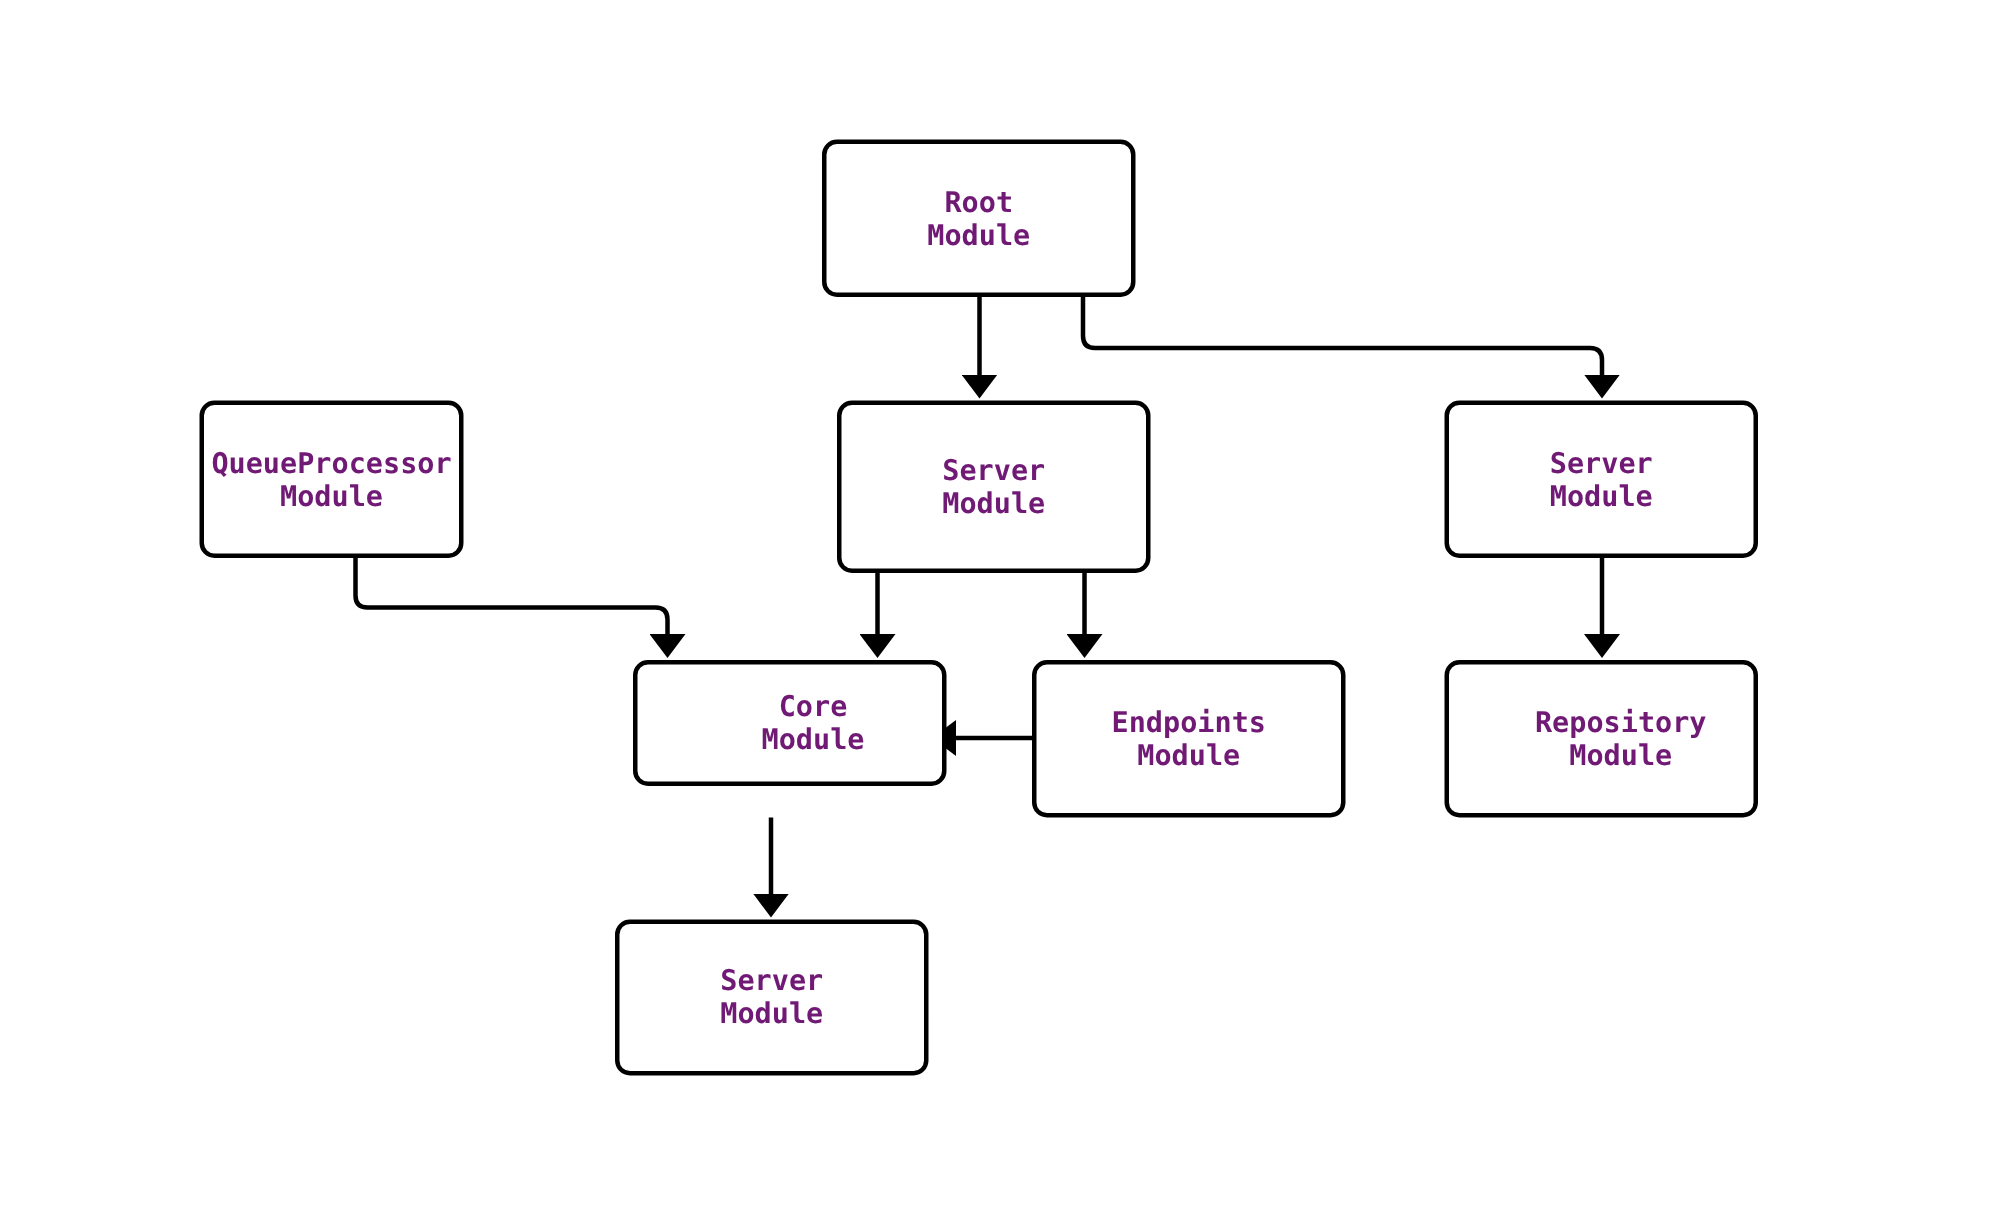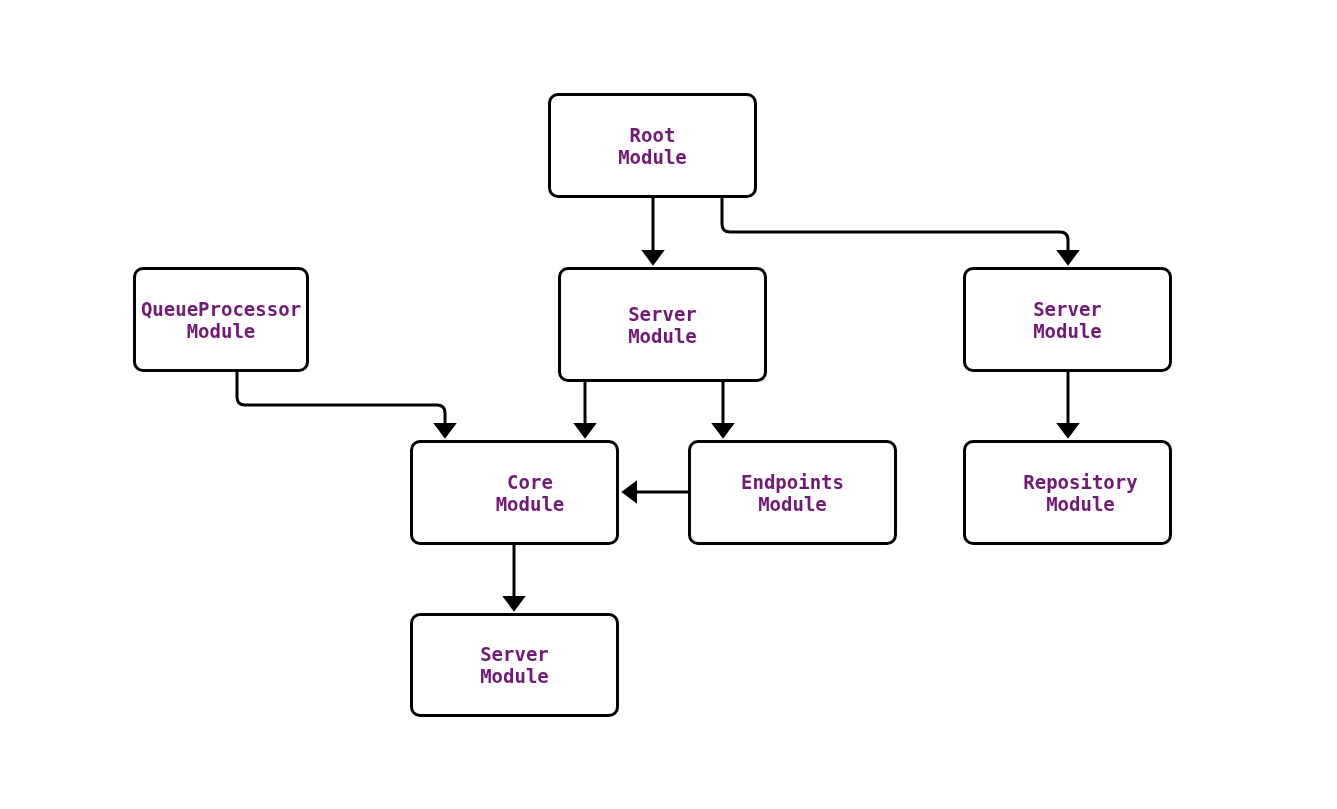--- a/index.html
+++ b/index.html
@@ -59,18 +59,18 @@
         <path d="M1068,372 L1068,436" fill="none" stroke="#000000" stroke-width="3" marker-end="url(#arrowhead)"></path>
         <path d="M688,492 L624,492" fill="none" stroke="#000000" stroke-width="3" marker-end="url(#arrowhead)"></path>
         <path d="M514,545 L514,609" fill="none" stroke="#000000" stroke-width="3" marker-end="url(#arrowhead)"></path>
       </g>
   </svg>
   <div id="node-layer">
       <div class="node" style="left: 548px; top: 93px; width: 209px; height: 105px; background: rgb(255, 255, 255); border-width: 3px; border-color: rgb(0, 0, 0);"><div class="node-line">Root</div><div class="node-line">Module</div></div>
       <div class="node" style="left: 133px; top: 267px; width: 176px; height: 105px; background: rgb(255, 255, 255); border-width: 3px; border-color: rgb(0, 0, 0);"><div class="node-line">QueueProcessor</div><div class="node-line">Module</div></div>
       <div class="node" style="left: 558px; top: 267px; width: 209px; height: 115px; background: rgb(255, 255, 255); border-width: 3px; border-color: rgb(0, 0, 0);"><div class="node-line">Server</div><div class="node-line">Module</div></div>
       <div class="node" style="left: 963px; top: 267px; width: 209px; height: 105px; background: rgb(255, 255, 255); border-width: 3px; border-color: rgb(0, 0, 0);"><div class="node-line">Server</div><div class="node-line">Module</div></div>
-      <div class="node" style="left: 410px; top: 440px; width: 209px; height: 105px; background: rgb(255, 255, 255); border-width: 3px; border-color: rgb(0, 0, 0); padding-left: 31px;"><div class="node-line">Core</div><div class="node-line">Module</div></div>
+      <div class="node" style="left: 422px; top: 440px; width: 209px; height: 84px; background: rgb(255, 255, 255); border-width: 3px; border-color: rgb(0, 0, 0); padding-left: 31px;"><div class="node-line">Core</div><div class="node-line">Module</div></div>
       <div class="node" style="left: 688px; top: 440px; width: 209px; height: 105px; background: rgb(255, 255, 255); border-width: 3px; border-color: rgb(0, 0, 0);"><div class="node-line">Endpoints</div><div class="node-line">Module</div></div>
       <div class="node" style="left: 963px; top: 440px; width: 209px; height: 105px; background: rgb(255, 255, 255); border-width: 3px; border-color: rgb(0, 0, 0); padding-left: 26px;"><div class="node-line">Repository</div><div class="node-line">Module</div></div>
       <div class="node" style="left: 410px; top: 613px; width: 209px; height: 104px; background: rgb(255, 255, 255); border-width: 3px; border-color: rgb(0, 0, 0);"><div class="node-line">Server</div><div class="node-line">Module</div></div>
     </div>
 </div>
 
 </body></html>

